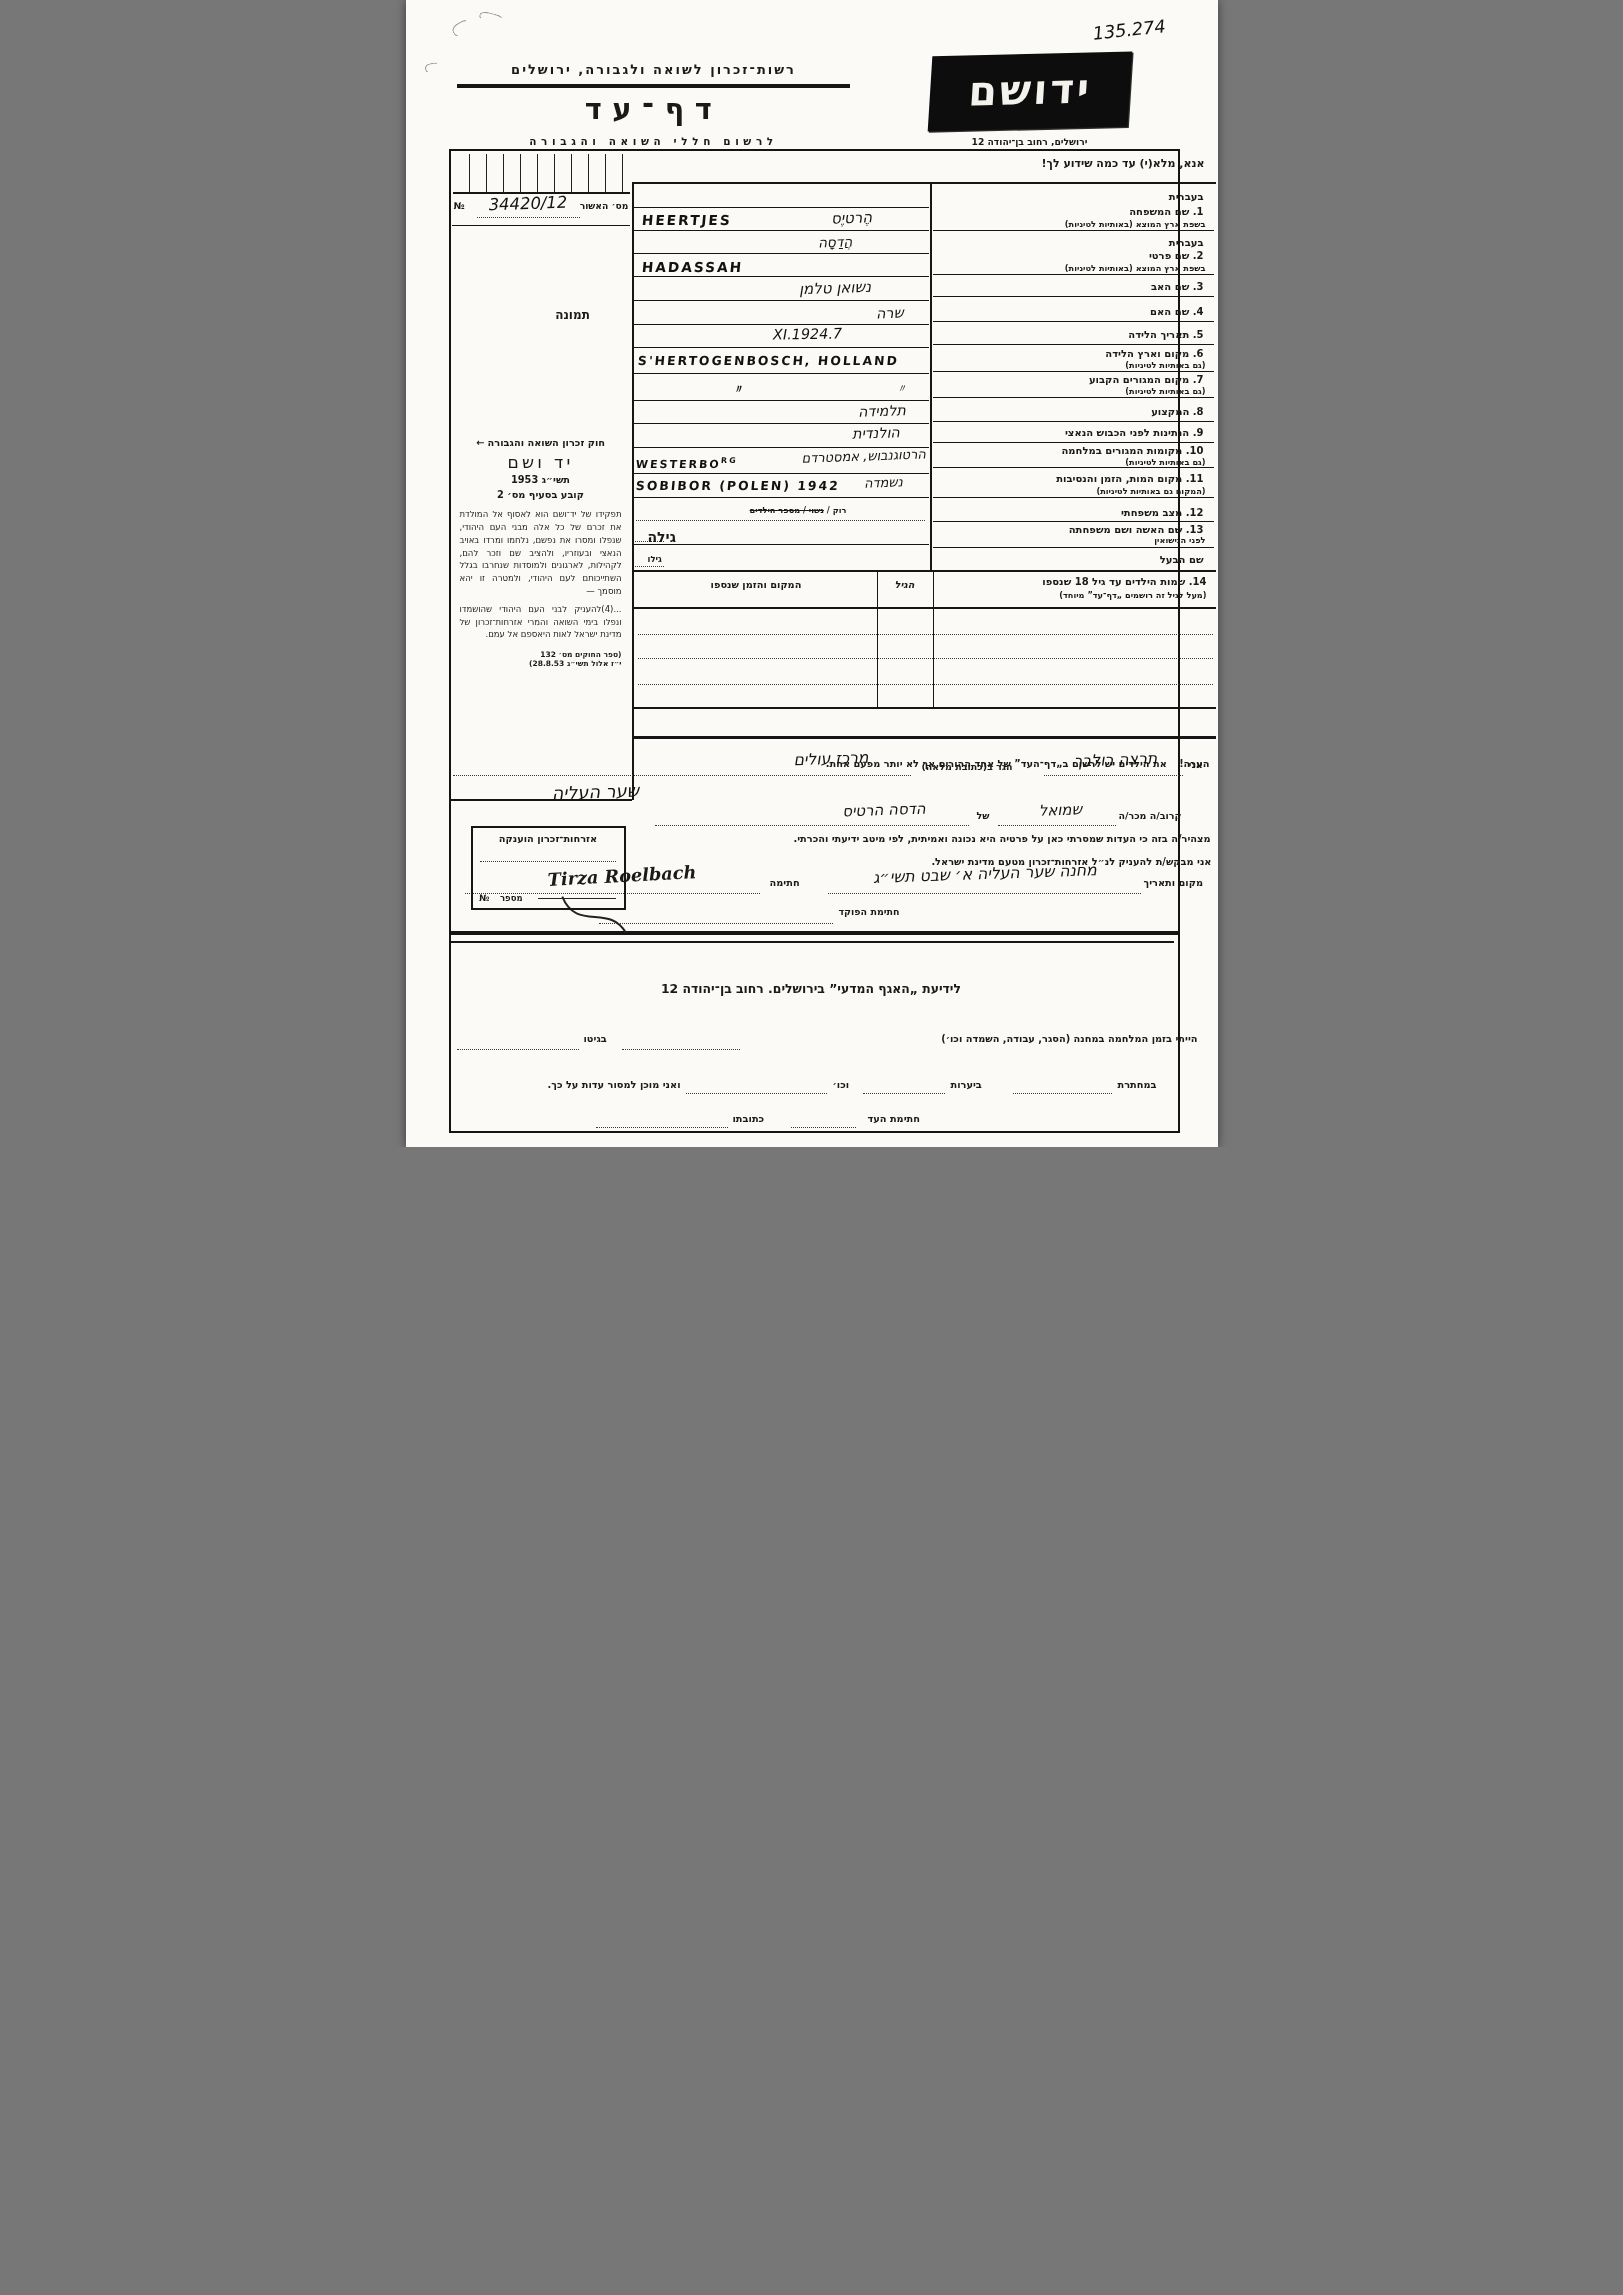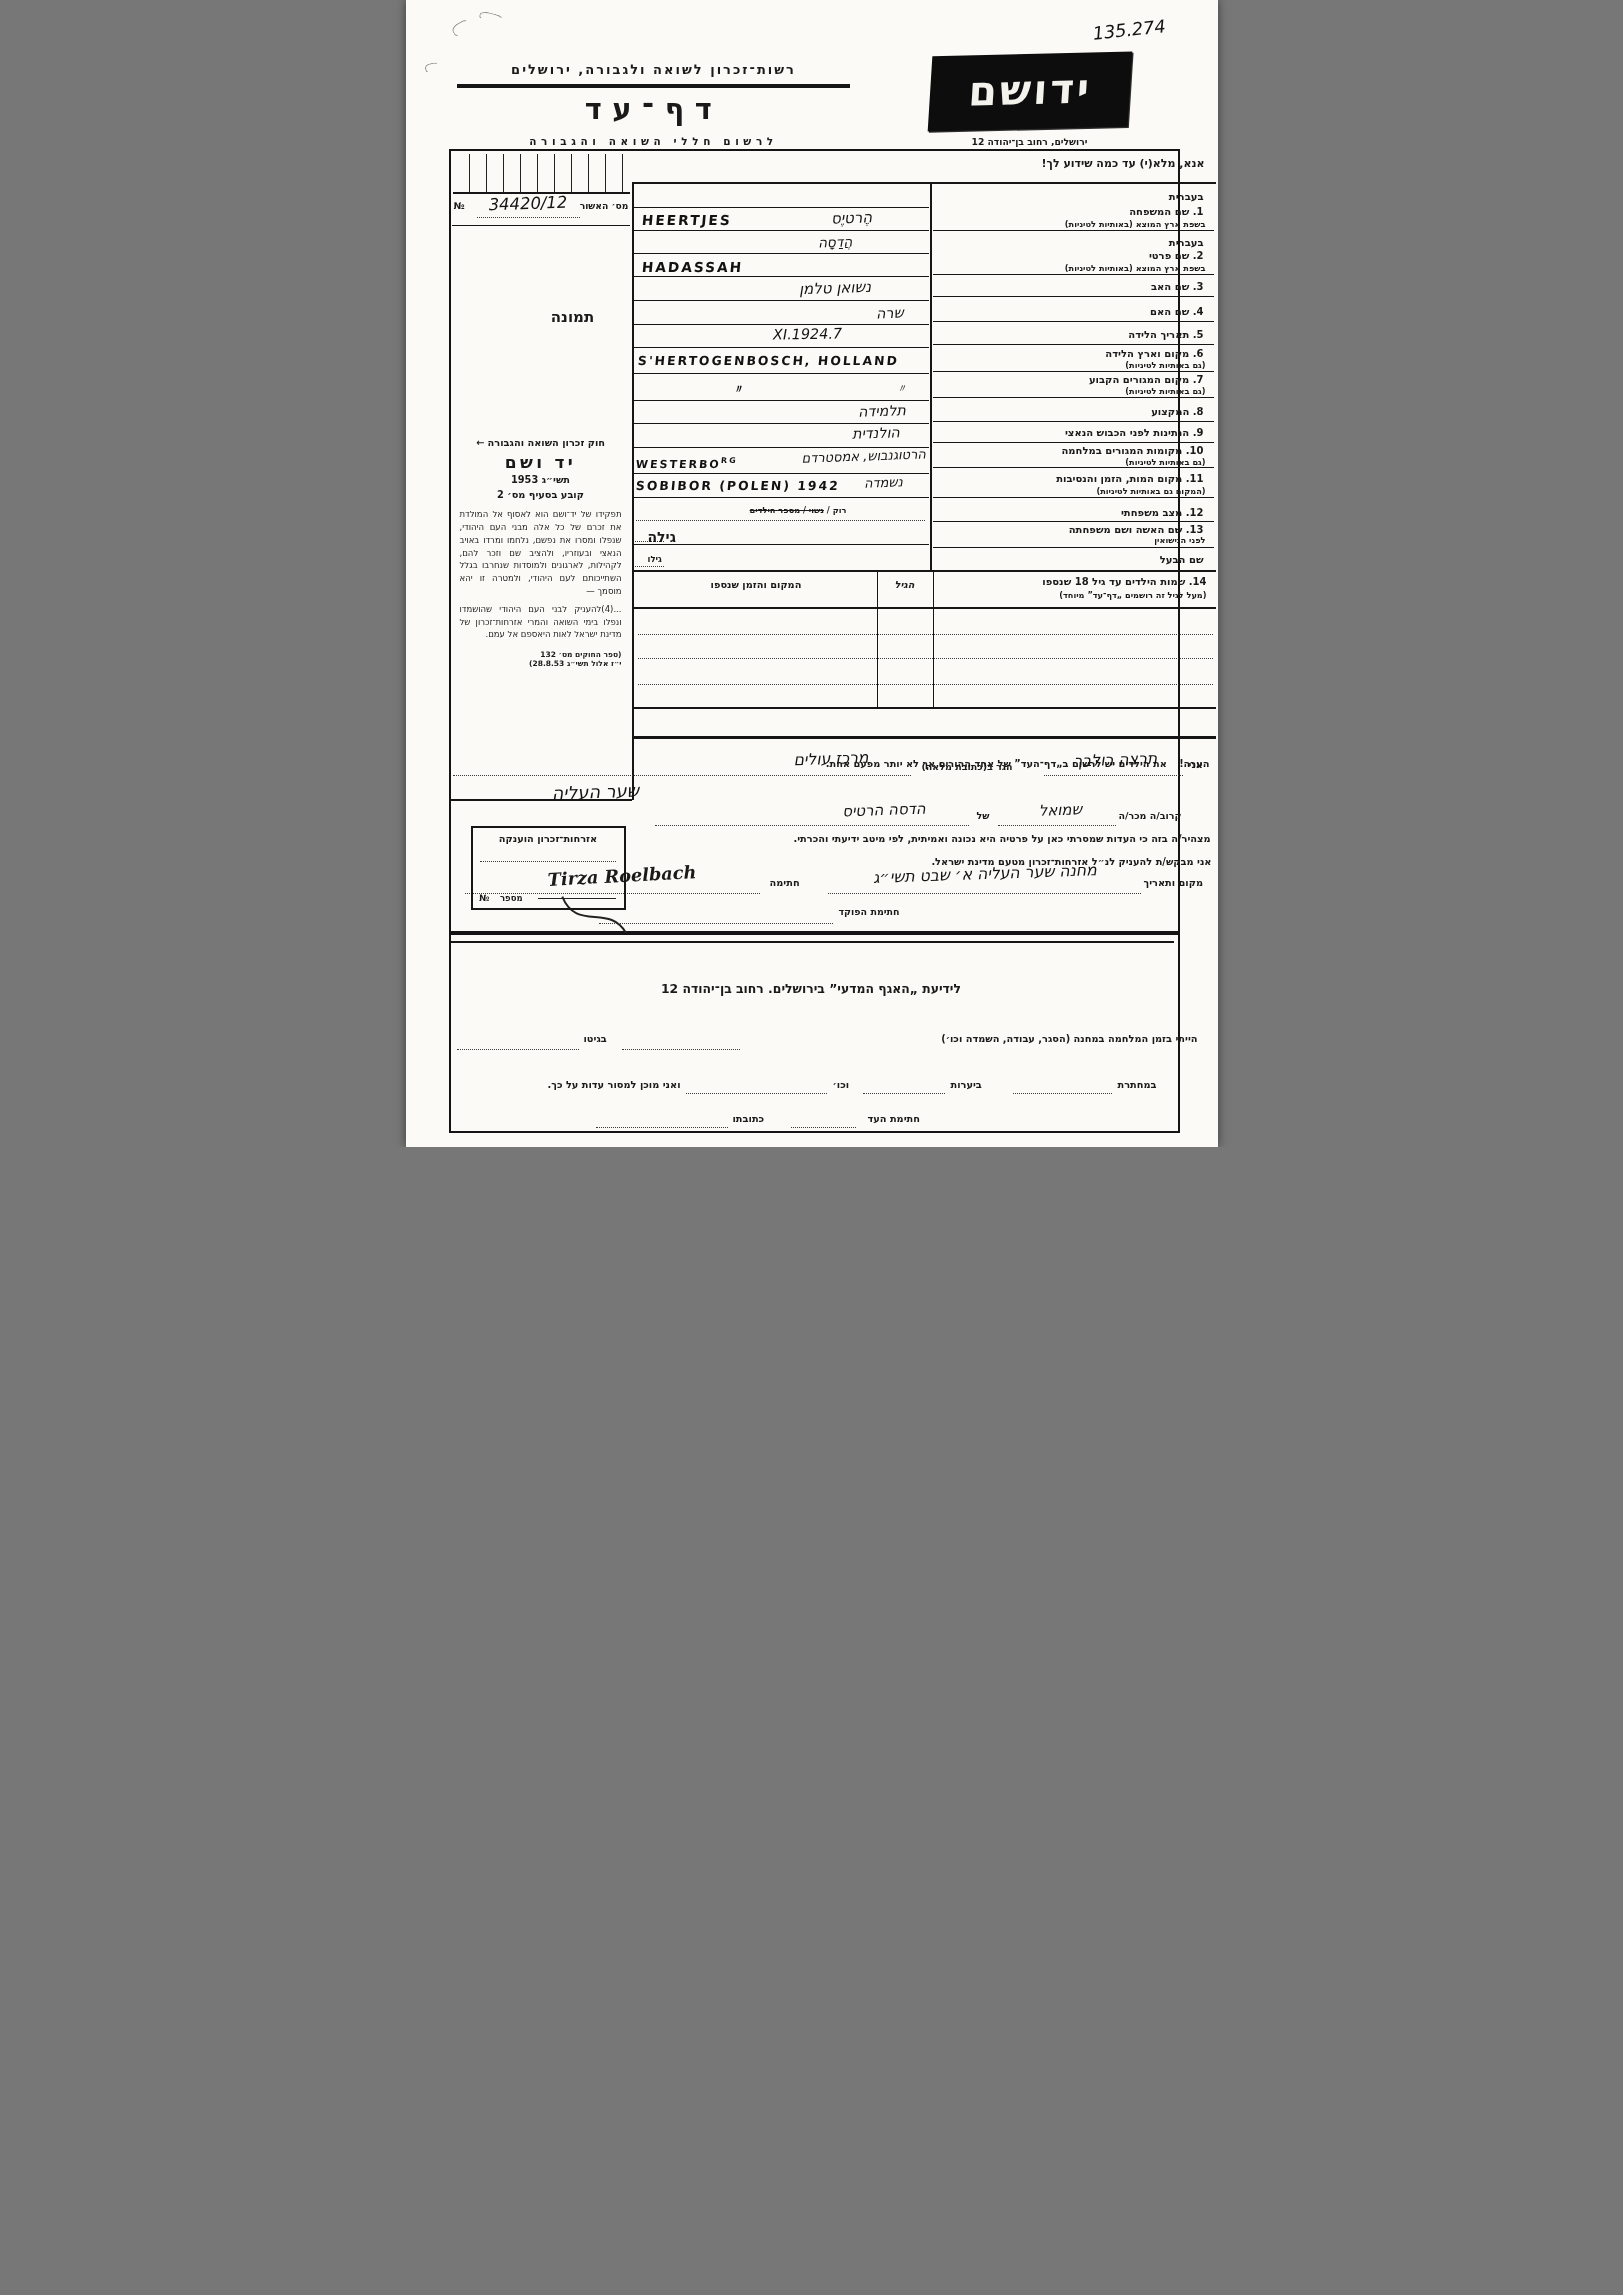--- a/index.html
+++ b/index.html
@@ -58,25 +58,25 @@
   <div class="abs rule" style="left:226px;top:182px;width:2px;height:618px;"></div>
   <div class="abs rule" style="left:524px;top:182px;width:2px;height:389px;"></div>
 
   <div class="abs ticks" style="left:47px;top:154px;width:177px;height:38px;"></div>
   <span class="abs b" style="left:48px;top:200px;font-size:9.2px;">№</span>
   <span class="abs hand-he" style="left:73px;top:194px;width:98px;font-size:16.4px;text-align:center;">34420/12</span>
   <div class="abs dot" style="left:71px;top:217px;width:103px;"></div>
   <span class="abs heb b" style="left:165px;top:200px;width:58px;font-size:9.2px;text-align:right;">מס׳ האשור</span>
   <div class="abs rule" style="left:46px;top:225px;width:178px;height:1.3px;"></div>
 
-  <div class="abs heb b ctr" style="left:118px;top:308px;width:98px;font-size:15px;">תמונה</div>
+  <div class="abs heb b ctr" style="left:118px;top:308px;width:98px;font-size:12px;">תמונה</div>
 
   <div class="abs heb" style="left:54px;top:437px;width:162px;">
     <div class="ctr b" style="font-size:9.8px;">חוק זכרון השואה והגבורה ←</div>
-    <div class="ctr" style="font-size:17px;font-weight:700;letter-spacing:3.3px;margin-top:3.9px;">יד ושם</div>
+    <div class="ctr" style="font-size:17px;font-weight:400;letter-spacing:3.3px;margin-top:3.9px;">יד ושם</div>
     <div class="ctr b" style="font-size:9.8px;margin-top:2.6px;">תשי״ג 1953</div>
     <div class="ctr b" style="font-size:9.8px;margin-top:4px;">קובע בסעיף מס׳ 2</div>
     <div class="lawp" style="margin-top:7.9px;">תפקידו של יד־ושם הוא לאסוף אל המולדת את זכרם של כל אלה מבני העם היהודי, שנפלו ומסרו את נפשם, נלחמו ומרדו באויב הנאצי ובעוזריו, ולהציב שם וזכר להם, לקהילות, לארגונים ולמוסדות שנחרבו בגלל השתייכותם לעם היהודי, ולמטרה זו יהא מוסמך —</div>
     <div class="lawp" style="margin-top:5.2px;">...(4)להעניק לבני העם היהודי שהושמדו ונפלו בימי השואה והמרי אזרחות־זכרון של מדינת ישראל לאות היאספם אל עמם.</div>
     <div style="font-size:7.5px;font-weight:bold;margin-top:9.2px;">(ספר החוקים מס׳ 132</div>
     <div style="font-size:7.5px;font-weight:bold;">י״ז אלול תשי״ג 28.8.53)</div>
   </div>
   <div class="abs rule" style="left:44px;top:799px;width:182px;height:2px;"></div>
 
   <div class="abs rule" style="left:228px;top:207px;width:295px;height:1.3px;"></div>

